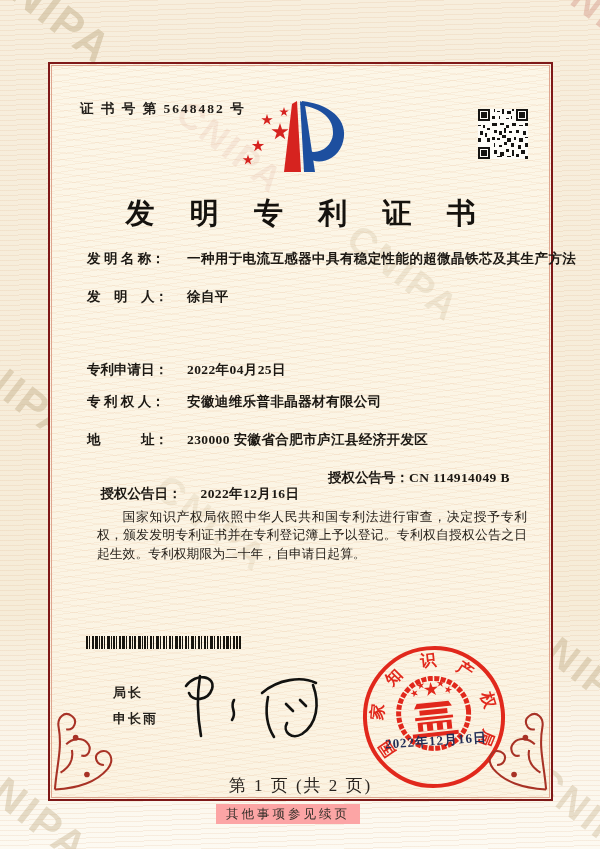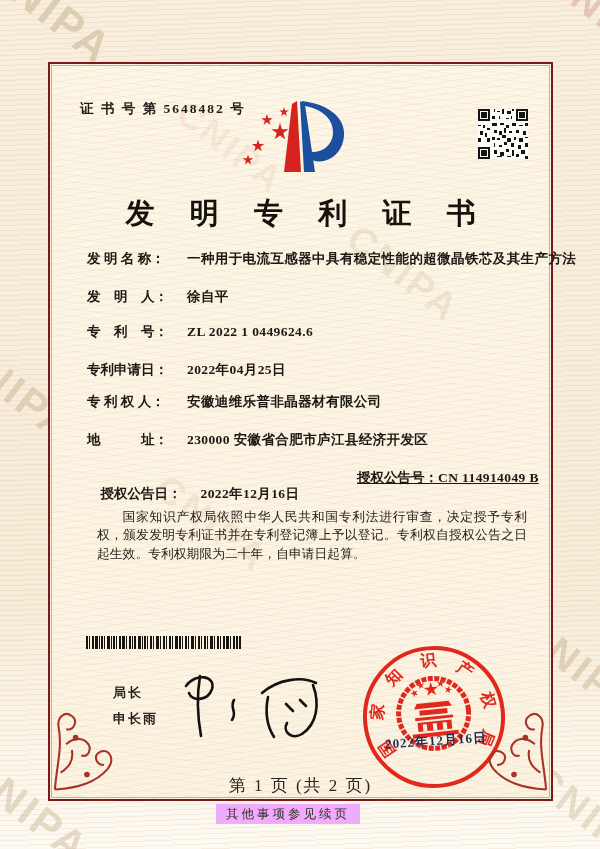--- a/index.html
+++ b/index.html
@@ -29,21 +29,21 @@
   .wm-in{position:absolute;font-family:"Liberation Sans","DejaVu Sans",sans-serif;
     font-weight:bold;letter-spacing:3px;color:#c9b693;transform:rotate(38deg);z-index:1;}
   .cert-no{position:absolute;left:30px;top:36px;font-size:13.5px;letter-spacing:2px;color:#211e1a;font-weight:600;z-index:3;}
   .logo{position:absolute;left:190px;top:28px;z-index:3;}
   .qr{position:absolute;left:428px;top:45px;z-index:3;}
   .title{position:absolute;left:0;top:130px;width:100%;text-align:center;
     font-size:29px;font-weight:bold;letter-spacing:14px;text-indent:14px;color:#15120e;z-index:3;}
   .row{position:absolute;left:37px;font-size:13.5px;color:#1c1813;font-weight:600;z-index:3;white-space:pre;}
   .row .lbl{display:inline-block;min-width:100px;}
   .row .val{letter-spacing:.4px;}
-  .pair2{position:absolute;left:270px;top:0;white-space:pre;text-decoration:underline;}
+  .pair2{position:absolute;left:241px;top:0;white-space:pre;}
   .paras{position:absolute;left:31px;top:428px;width:462px;z-index:3;
     font-size:12.8px;line-height:18.4px;color:#26211b;text-align:justify;}
   .paras p{margin:16px;text-indent:2em;}
   .barcode{position:absolute;left:36px;top:571px;z-index:3;}
   .official{position:absolute;left:37px;z-index:3;font-family:"Liberation Sans","DejaVu Sans",sans-serif;
     font-size:13px;font-weight:bold;color:#26221c;letter-spacing:2px;margin-left:26px;}
   .sig{position:absolute;left:120px;top:598px;z-index:3;}
   .seal{position:absolute;left:313px;top:582px;width:142px;height:142px;z-index:3;transform:rotate(-6deg);}
   .seal-ring{position:absolute;inset:0;border:4px solid #e1281c;border-radius:50%;box-sizing:border-box;}
   .seal-char{position:absolute;left:50%;top:50%;font-size:16px;font-weight:bold;color:#e1281c;
@@ -51,21 +51,21 @@
   .emblem{position:absolute;left:50%;top:50%;transform:translate(-50%,-52%);}
   .seal-date{position:absolute;left:306px;top:668px;width:160px;text-align:center;z-index:4;
     transform:rotate(-4deg);font-size:13px;font-weight:bold;color:#232e57;letter-spacing:1px;}
   .pageinfo{position:absolute;left:0;top:710px;width:100%;text-align:center;
     font-size:17px;letter-spacing:2px;color:#2a2520;z-index:3;}
   .flourish{position:absolute;bottom:3px;z-index:4;}
   .flourish.fl-left{left:3px;}
   .flourish.fl-right{right:3px;transform:scaleX(-1);}
   .cont-note{position:absolute;left:0;top:806px;width:576px;text-align:center;z-index:2;
     font-size:12.5px;letter-spacing:3px;color:#332e28;}
-  .cont-note span{background:#f0abfc;padding:3px 10px;}
+  .cont-note span{background:#fca5a5;padding:3px 10px;}
 </style>
 </head>
 <body>
 
 <div class="wm" style="left:-26px;top:-16px;font-size:44px;opacity:.55;">CNIPA</div>
 <div class="wm" style="left:537px;top:-8px;font-size:40px;opacity:.45;color:#d49a8a;">CNIPA</div>
 <div class="wm" style="left:-58px;top:366px;font-size:42px;opacity:.5;">CNIPA</div>
 <div class="wm" style="left:-44px;top:786px;font-size:42px;opacity:.45;">CNIPA</div>
 <div class="wm" style="left:512px;top:646px;font-size:40px;opacity:.5;">CNIPA</div>
 <div class="wm" style="left:522px;top:794px;font-size:40px;opacity:.4;">CNIPA</div>
@@ -157,21 +157,20 @@
         <rect x="11" y="27" width="3" height="1"></rect>
           <rect x="17" y="27" width="2" height="1"></rect>
       </g>
     </svg>
   </div>
 
   <div class="title">发 明 专 利 证 书</div>
 
   <div class="row" style="top:186px;"><span class="lbl">发 明 名 称：</span><span class="val">一种用于电流互感器中具有稳定性能的超微晶铁芯及其生产方法</span></div>
   <div class="row" style="top:224px;"><span class="lbl">发　明　人：</span><span class="val">徐自平</span></div>
-  <div class="row" style="top:259px;"><span class="lbl">专　利　号：</span><span class="val">ZL 2022 1 0449624.6</span></div>
   <div class="row" style="top:297px;"><span class="lbl">专利申请日：</span><span class="val">2022年04月25日</span></div>
   <div class="row" style="top:329px;"><span class="lbl">专 利 权 人：</span><span class="val">安徽迪维乐普非晶器材有限公司</span></div>
   <div class="row" style="top:367px;"><span class="lbl">地　　　址：</span><span class="val">230000 安徽省合肥市庐江县经济开发区</span></div>
   <div class="row" style="top:405px;">
     <span class="lbl">授权公告日：</span><span class="val">2022年12月16日</span>
     <span class="pair2"><span>授权公告号：</span><span class="val">CN 114914049 B</span></span>
   </div>
 
   <div class="paras">
     <p>国家知识产权局依照中华人民共和国专利法进行审查，决定授予专利权，颁发发明专利证书并在专利登记簿上予以登记。专利权自授权公告之日起生效。专利权期限为二十年，自申请日起算。</p>

